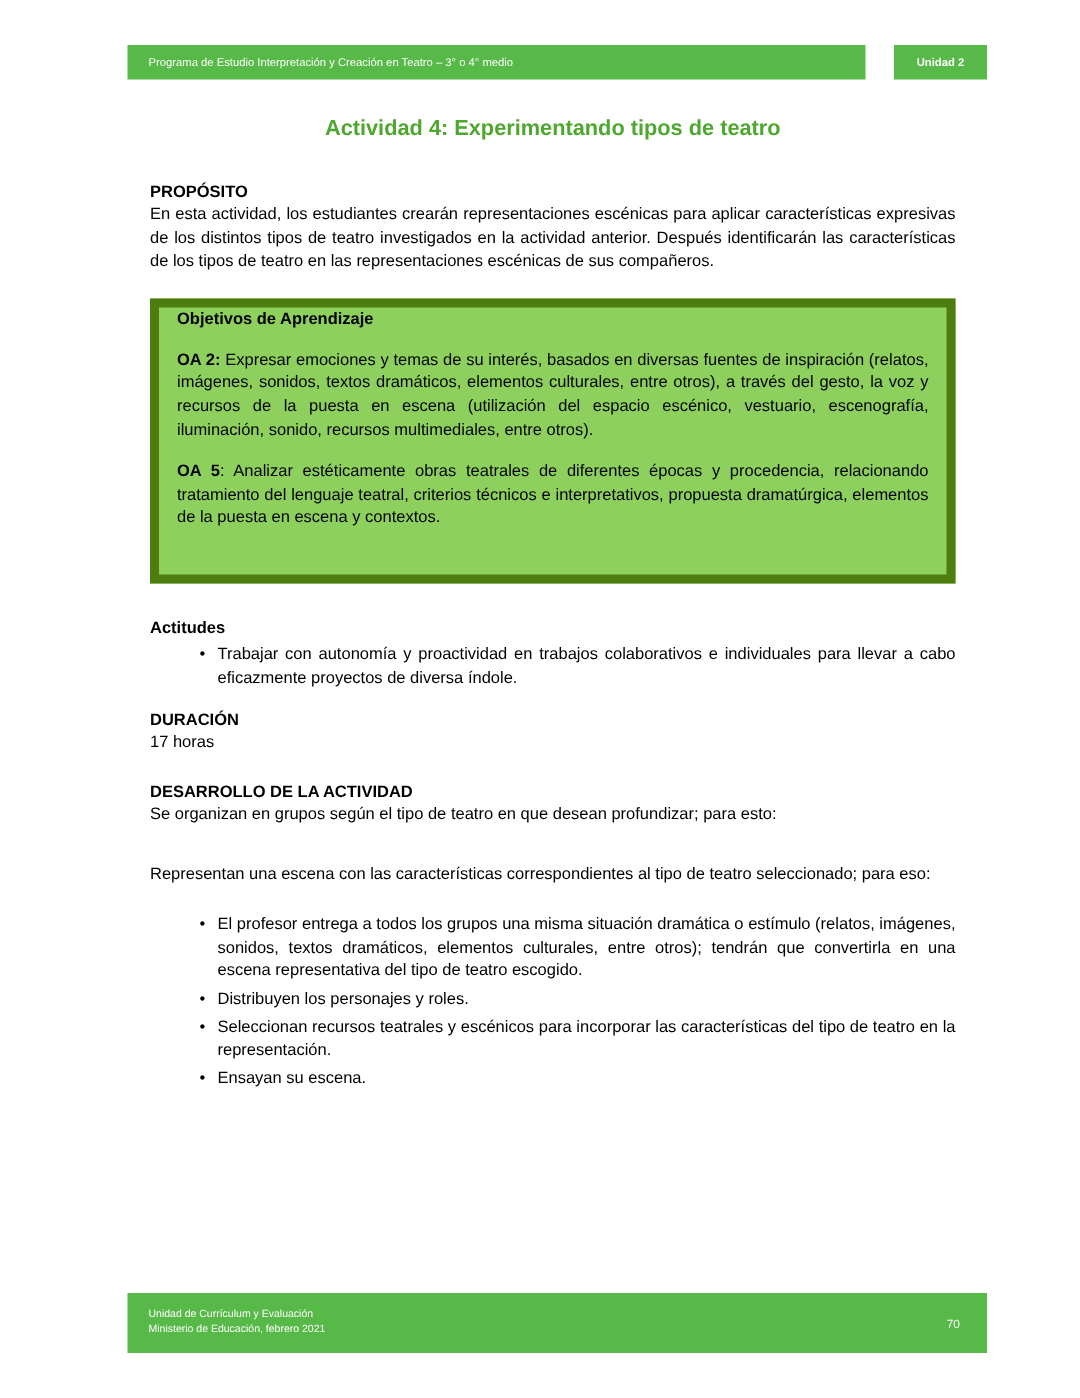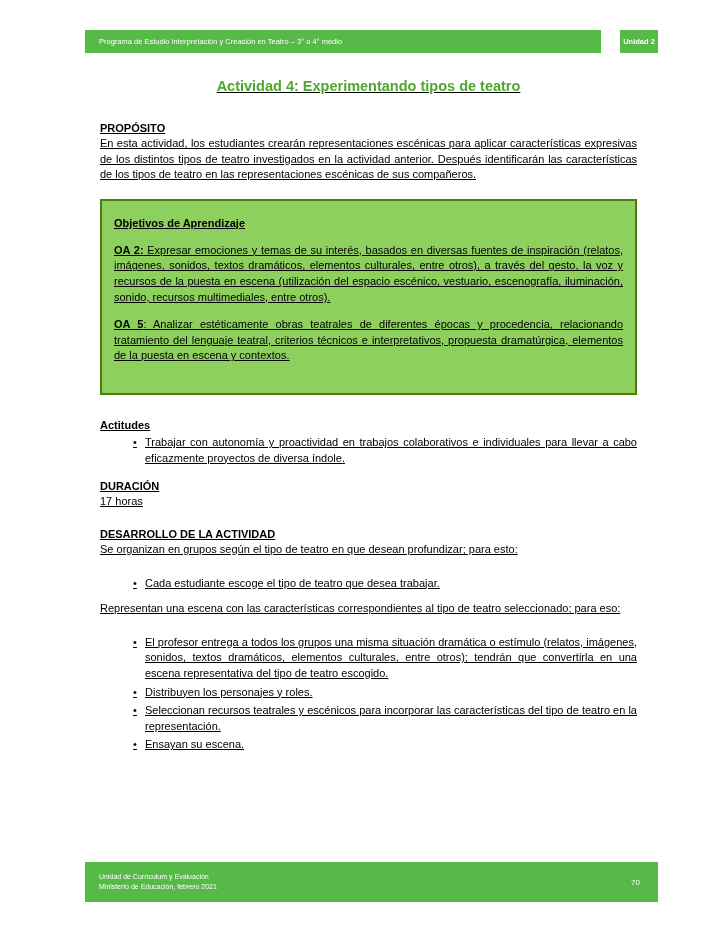--- a/index.html
+++ b/index.html
@@ -25,36 +25,35 @@
   .header-main {
     flex: 1;
     background: #57b947;
     color: #ffffff;
     font-size: 7.5px;
     display: flex;
     align-items: center;
     padding-left: 14px;
   }
   .header-unit {
-    width: 38px;
+    width: 62px;
     background: #57b947;
     color: #ffffff;
     font-size: 7.5px;
     font-weight: bold;
     display: flex;
     align-items: center;
     justify-content: center;
   }
   
   .content {
     position: absolute;
     top: 78px;
     left: 100px;
     width: 537px;
-    text-decoration: underline;
   }
   .doc-title {
     text-align: center;
     color: #4ea72e;
     font-size: 14.5px;
     font-weight: bold;
     margin-bottom: 28px;
   }
   .section-heading {
     font-size: 11px;
@@ -63,22 +62,22 @@
   }
   .para {
     font-size: 11px;
     line-height: 1.42;
     text-align: justify;
   }
   .proposito-block { margin-bottom: 16px; }
   
   .oa-box {
     background: #8ed05e;
-    border: 2px solid #4d7c0f;
-    padding: 16px 12px 14px 12px;
+    border: 6px solid #4d7c0f;
+    padding: 2px 12px 14px 12px;
     margin-bottom: 24px;
   }
   .oa-box .oa-heading {
     font-size: 11px;
     font-weight: bold;
     margin-bottom: 14px;
   }
   .oa-box .para { margin-bottom: 12px; }
   .oa-box .para:last-child { margin-bottom: 15px; }
   .oa-label { font-weight: bold; }
@@ -155,23 +154,20 @@
     <div class="duracion-block">
       <div class="section-heading">DURACIÓN</div>
       <div class="para">17 horas</div>
     </div>
 
     <div class="desarrollo-block">
       <div class="section-heading">DESARROLLO DE LA ACTIVIDAD</div>
       <div class="para">Se organizan en grupos según el tipo de teatro en que desean profundizar; para esto:</div>
       <div class="spacer-8"></div>
       <div class="bullets">
-        <div class="bullet">
-            <span class="bullet-text">Cada estudiante escoge el tipo de teatro que desea trabajar.</span>
-          </div>
       </div>
       <div class="para">Representan una escena con las características correspondientes al tipo de teatro seleccionado; para eso:</div>
       <div class="spacer-8"></div>
       <div class="bullets">
         <div class="bullet">
             <span class="bullet-text">El profesor entrega a todos los grupos una misma situación dramática o estímulo (relatos, imágenes, sonidos, textos dramáticos, elementos culturales, entre otros); tendrán que convertirla en una escena representativa del tipo de teatro escogido.</span>
           </div>
         <div class="bullet">
             <span class="bullet-text">Distribuyen los personajes y roles.</span>
           </div>

